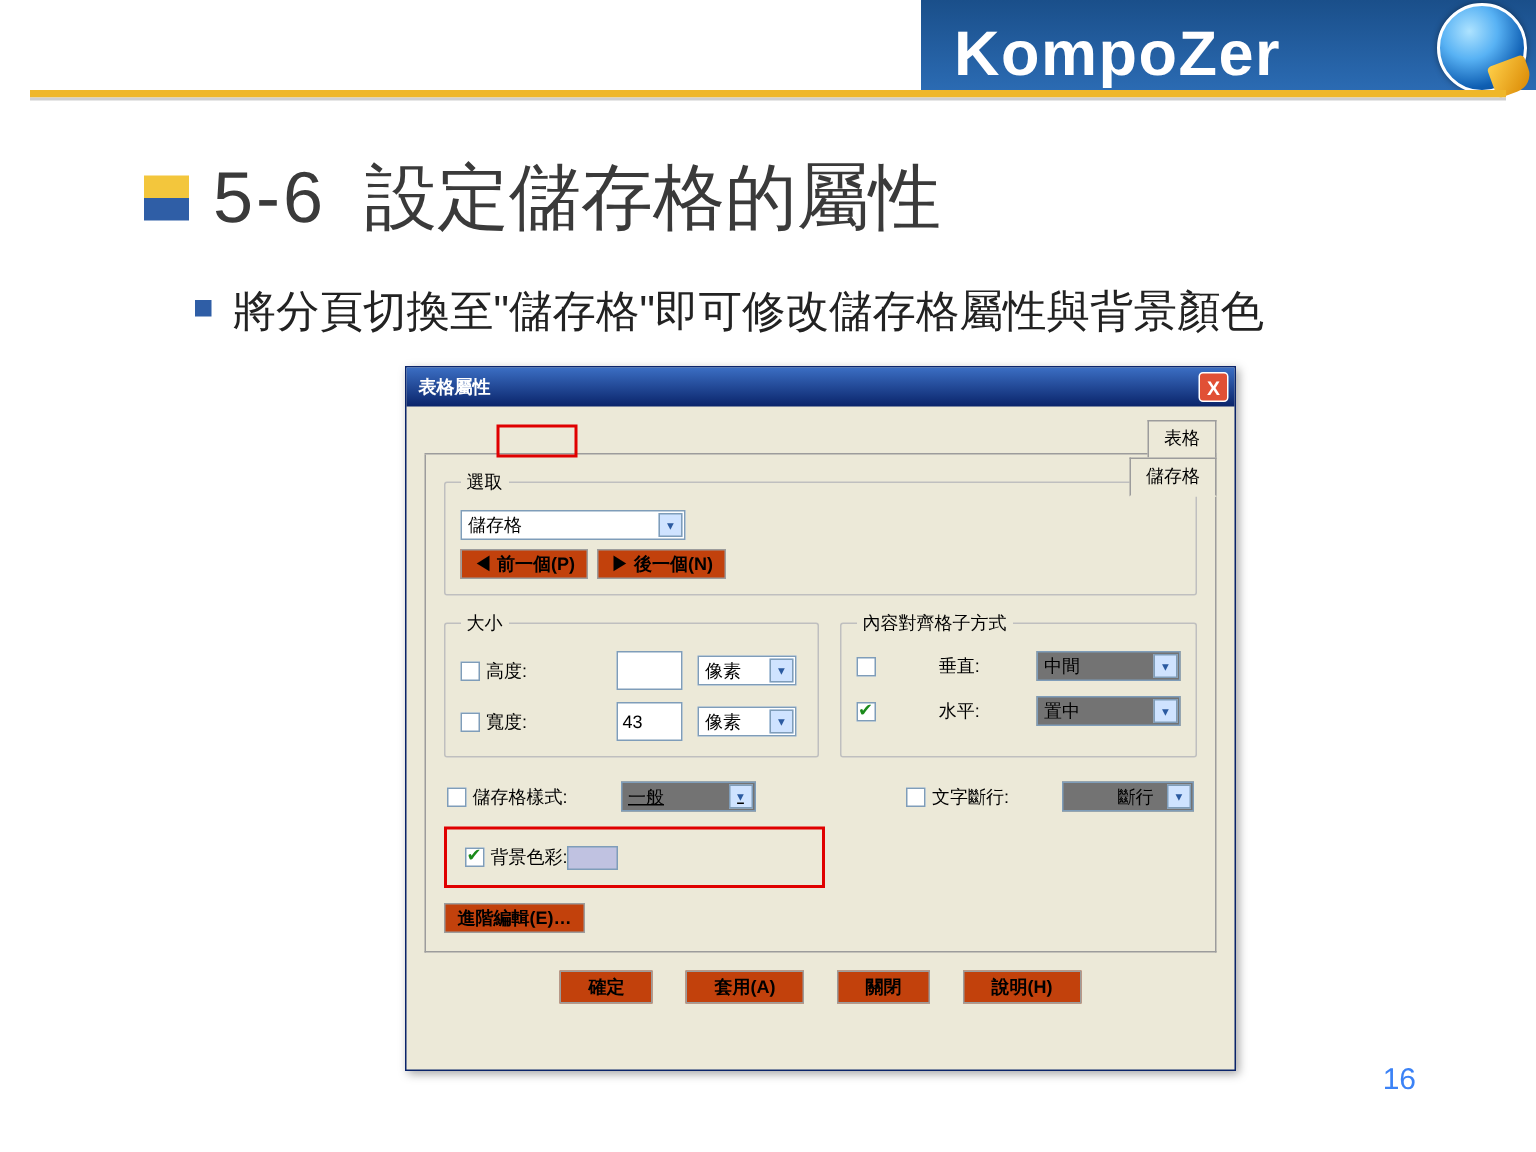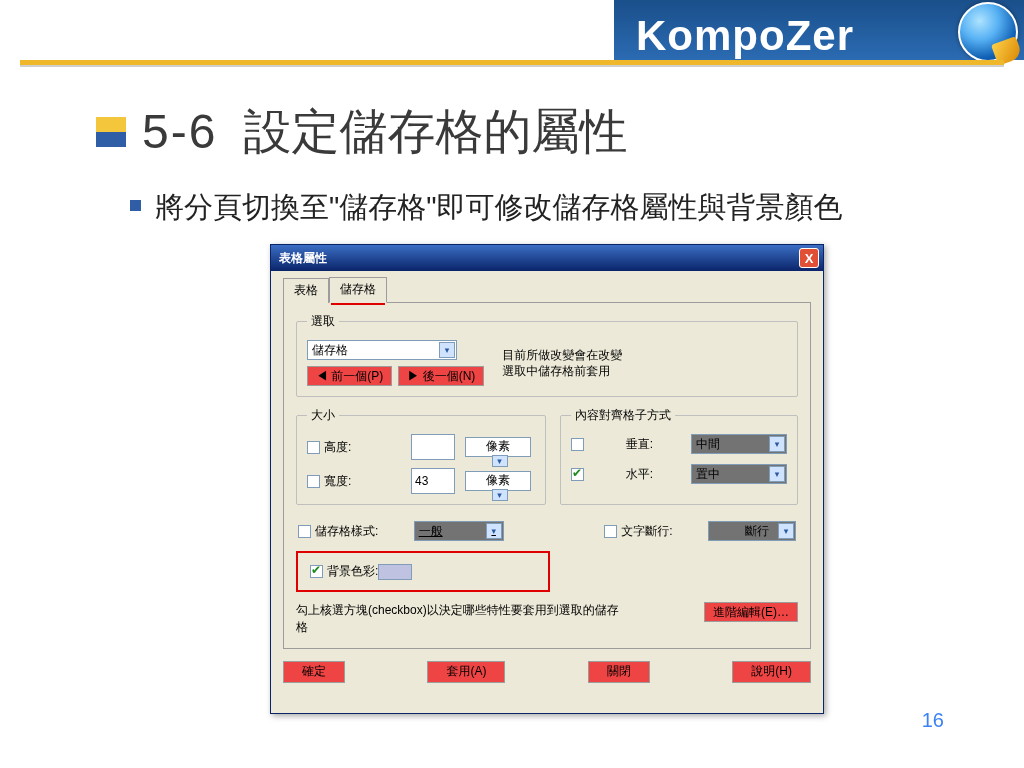--- a/index.html
+++ b/index.html
@@ -27,61 +27,61 @@
 
   .page-num { position:absolute; right: 80px; bottom: 36px; font-size: 20px; color:#3b82f6; }
 
   
   .dlg { position:absolute; top: 244px; left: 270px; width: 554px; height: 470px; background:#ece9d8; border:1px solid #0a246a; box-shadow: 2px 2px 6px rgba(0,0,0,.35); font-size:12px; color:#000; }
   .dlg-titlebar { height:26px; background: linear-gradient(#3b6ec3,#0a246a); display:flex; align-items:center; justify-content:space-between; padding:0 4px 0 8px; color:#fff; font-weight:bold; font-size:12px; }
   .close-x { width:20px; height:20px; background:#e15035; border:1px solid #fff; border-radius:3px; display:flex; align-items:center; justify-content:center; color:#fff; font-weight:bold; font-size:13px; cursor:pointer; }
 
   .dlg-content { padding: 8px 12px 10px 12px; }
 
-  .tabs { position:relative; height:24px; margin-bottom:0; border-bottom:1px solid #9c9c9c; display:flex; align-items:flex-end;}
+  .tabs { position:relative; height:24px; margin-bottom:0; border-bottom:1px solid #9c9c9c; display:flex; align-items:flex-end;flex-direction:column;}
   .tab { border:1px solid #9c9c9c; border-bottom:none; background:#ece9d8; padding:3px 10px 4px; font-size:12px; margin-right:0; position:relative; top:1px; cursor:pointer;}
   .tab.active { background:#ece9d8; z-index:2; border-bottom:1px solid #ece9d8; }
   .tab-highlight { position:absolute; top:4px; left:48px; width:54px; height:22px; border:2px solid #e00000; pointer-events:none; }
 
   .panel { border:1px solid #9c9c9c; border-top:none; padding:10px 12px 12px; background:#ece9d8; }
 
   fieldset { border:1px solid #bfbfbf; border-radius:2px; padding:10px 10px 10px 10px; margin-bottom:10px; position:relative; }
   legend { padding:0 4px; font-size:12px; color:#000; }
 
   
   .sel-row1 { display:flex; align-items:center; gap:18px; }
   .combo, .num-input, .combo-sm { height:20px; background:#fff; border:1px solid #7f9db9; font-size:12px; display:inline-flex; align-items:center; padding:0 4px; }
   .combo { width:150px; justify-content:space-between; }
   .combo .arrow, .combo-sm .arrow { width:16px; height:16px; background:#cfe3ff; border:1px solid #7f9db9; display:inline-flex; align-items:center; justify-content:center; font-size:9px; color:#2b5aa0; margin-right:-3px; }
   .sel-note { font-size:12px; line-height:1.35; width:160px; color:#000; }
   .nav-btns { margin-top:6px; display:flex; gap:6px; }
-  .btn { border:1px solid #9c9c9c; background:#ef4444; padding:1px 8px; font-size:12px; height:20px; cursor:pointer; display:inline-flex; align-items:center; }
+  .btn { border:1px solid #9c9c9c; background:#c2410c; padding:1px 8px; font-size:12px; height:20px; cursor:pointer; display:inline-flex; align-items:center;font-weight:bold; }
 
   
   .two-col { display:flex; gap:14px; }
   .size-grid { display:grid; grid-template-columns: auto 46px 70px; column-gap:8px; row-gap:8px; align-items:center; }
   .chk { width:13px; height:13px; border:1px solid #7f9db9; background:#fff; display:inline-block; vertical-align:middle; margin-right:4px; position:relative; }
   .chk.checked::after { content:"✔"; position:absolute; top:-3px; left:0; font-size:12px; color:#1a8a1a; }
   .lbl { font-size:12px; }
   .num-input { width:44px; padding:12px 3px; }
-  .combo-sm { width:66px; justify-content:space-between;flex-direction:column; }
+  .combo-sm { width:66px; justify-content:space-between; }
   .align-grid { display:grid; grid-template-columns: auto auto 96px; column-gap:8px; row-gap:10px; align-items:center; }
   .combo-md { height:20px; width:96px; background:#737373; border:1px solid #7f9db9; display:inline-flex; align-items:center; justify-content:space-between; padding:0 4px; font-size:12px;}
   .combo-md .arrow { width:16px;height:16px;background:#cfe3ff;border:1px solid #7f9db9;display:inline-flex;align-items:center;justify-content:center;font-size:9px;color:#2b5aa0;margin-right:-3px;}
 
   .style-row { display:flex; align-items:center; gap:10px; padding:6px 2px 2px; flex-wrap:wrap;justify-content:space-between; }
   .gap-lg { width:30px; }
 
   .bg-box { border:2px solid #e00000; padding:10px 12px; margin-top:8px; display:flex; align-items:center; width:254px; }
   .swatch { width:34px; height:16px; border:1px solid #7f9db9; background:#c0c2e1; display:inline-block; }
 
   .hint-row { margin-top:10px; display:flex; align-items:flex-start; justify-content:space-between; gap:12px; }
   .hint-text { font-size:12px; line-height:1.4; width:330px; }
 
-  .dlg-buttons { display:flex; justify-content:space-between; gap:22px; padding:12px 0 2px; }
+  .dlg-buttons { display:flex; justify-content:center; gap:22px; padding:12px 0 2px; }
   .dlg-buttons .btn { padding:1px 18px; height:22px; }
 </style>
 </head>
 <body>
 
 <div class="header">
   <div class="header-band">
     <span>KompoZer</span>
   </div>
   <div class="header-icon"></div>
@@ -126,24 +126,20 @@
           <div>
             <div class="combo">
               <span>儲存格</span>
               <span class="arrow">▾</span>
             </div>
             <div class="nav-btns">
               <div class="btn">◀ 前一個(P)</div>
               <div class="btn">▶ 後一個(N)</div>
             </div>
           </div>
-          <div class="sel-note">
-            <div>目前所做改變會在改變</div>
-            <div>選取中儲存格前套用</div>
-          </div>
         </div>
       </fieldset>
 
       <div class="two-col">
         <fieldset style="flex:1;">
           <legend>大小</legend>
           <div class="size-grid">
             <span><span class="chk"></span><span class="lbl">高度:</span></span>
             <span class="num-input"></span>
             <span class="combo-sm">
@@ -193,21 +189,20 @@
             <span class="arrow">▾</span>
           </span>
       </div>
 
       <div class="bg-box">
         <span><span class="chk checked"></span><span class="lbl">背景色彩:</span></span>
         <span class="swatch"></span>
       </div>
 
       <div class="hint-row">
-        <div class="hint-text">勾上核選方塊(checkbox)以決定哪些特性要套用到選取的儲存格</div>
         <div class="btn">進階編輯(E)…</div>
       </div>
 
     </div>
 
     <div class="dlg-buttons">
       <div class="btn">確定</div>
       <div class="btn">套用(A)</div>
       <div class="btn">關閉</div>
       <div class="btn">說明(H)</div>

